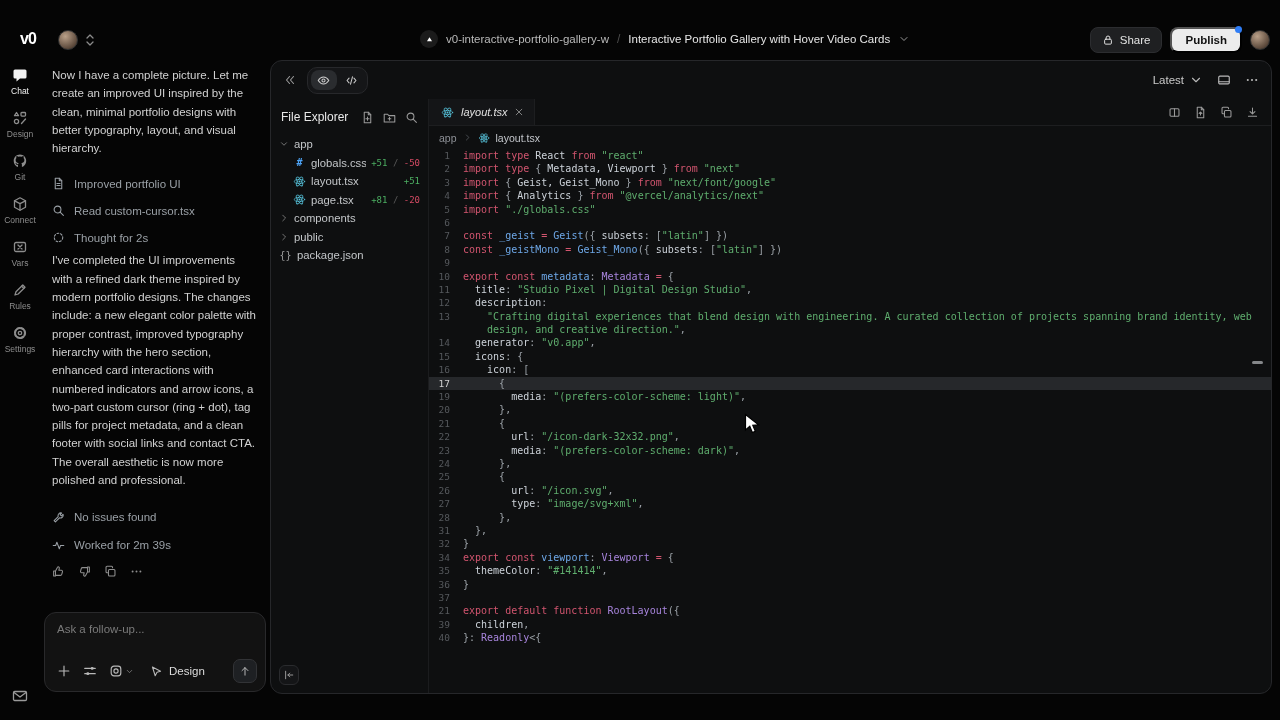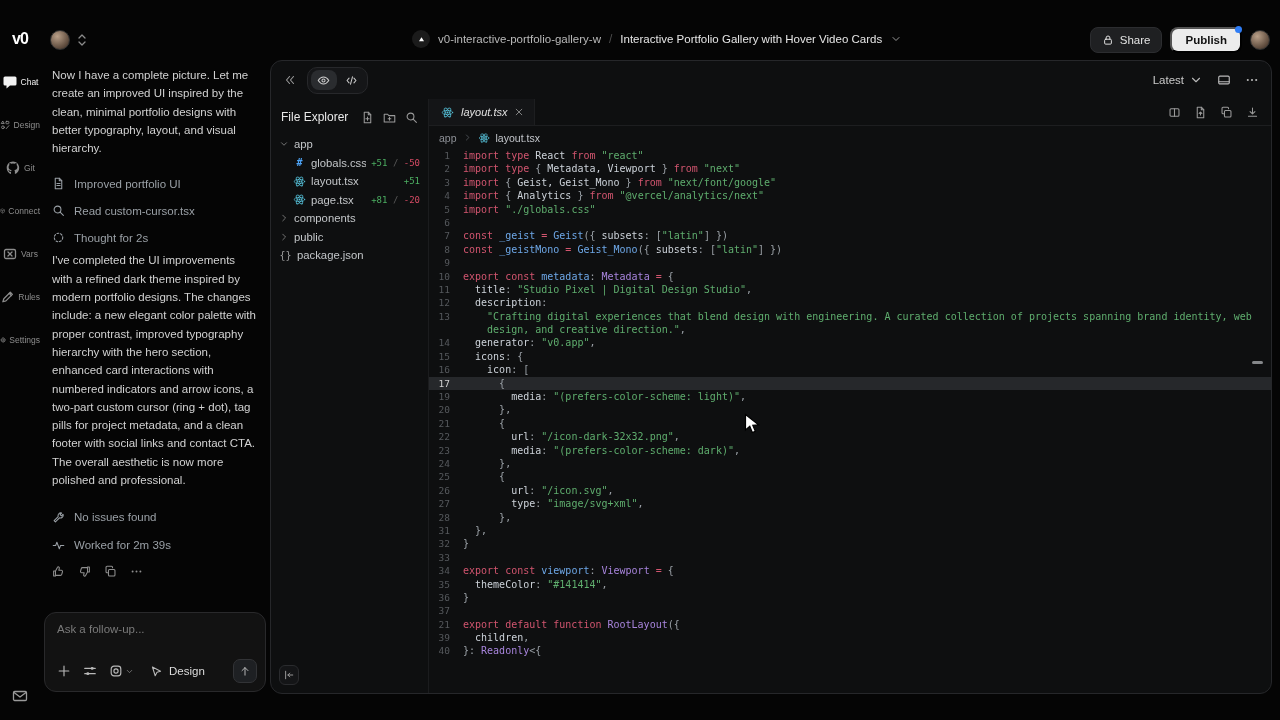--- a/index.html
+++ b/index.html
@@ -5,21 +5,21 @@
   * { margin:0; padding:0; box-sizing:border-box; }
   html,body { width:1280px; height:720px; background:#050505; overflow:hidden;
     font-family:"Liberation Sans", sans-serif; color:#d6d6d6; }
   svg { display:block; }
   .ic { display:inline-flex; align-items:center; justify-content:center; color:inherit; }
   .ic svg { width:100%; height:100%; stroke:currentColor; fill:none; stroke-width:1.3;
     stroke-linecap:round; stroke-linejoin:round; }
   .ic svg .f { fill:currentColor; stroke:none; }
 
   
-  .topbar { position:absolute; top:0; left:0; right:0; height:60px; }
+  .topbar { position:absolute; top:0; left:8px; right:0; height:60px; }
   .logo { position:absolute; left:12px; top:30px; font-weight:800; font-size:16px;
     color:#fff; letter-spacing:-1px; }
   .avatar { width:20px; height:20px; border-radius:50%;
     background:radial-gradient(circle at 35% 30%, #b9a089, #5d4a3c 70%, #2c221b); border:1px solid #333; }
   .topbar-left-avatar { position:absolute; left:50px; top:30px; }
   .acct-switch { position:absolute; left:76px; top:32px; width:12px; height:16px; color:#8b8b8b; }
   .crumb { position:absolute; left:412px; top:30px; display:flex; align-items:center; gap:8px;
     font-size:11.5px; }
   .crumb .proj-ic { width:18px; height:18px; background:#1b1b1b; border-radius:50%;
     display:flex; align-items:center; justify-content:center; }
@@ -32,21 +32,21 @@
   .btn-share { display:flex; align-items:center; gap:6px; background:#1f2022; color:#e3e3e3;
     border:1px solid #2c2d30; border-radius:8px; height:26px; padding:0 11px; font-size:11.5px; }
   .btn-share .ic { width:12px; height:12px; }
   .btn-publish { position:relative; background:#ececec; color:#111; border-radius:8px; height:26px;
     padding:0 13px; font-size:11.5px; font-weight:600; display:flex; align-items:center; }
   .btn-publish .dot { position:absolute; right:-2px; top:-3px; width:7px; height:7px;
     border-radius:50%; background:#2f7df6; }
 
   
   .rail { position:absolute; left:0; top:60px; bottom:0; width:40px; }
-  .rail-item { width:40px; height:43px; display:flex; flex-direction:row; align-items:center;
+  .rail-item { width:40px; height:43px; display:flex; flex-direction:column; align-items:center;
     justify-content:center; gap:3px; color:#8d8d8d; cursor:pointer; }
   .rail-item .ric { width:16px; height:16px; }
   .rail-item .rlb { font-size:8.5px; }
   .rail-item.active { color:#f2f2f2; }
   .rail-mail { position:absolute; bottom:16px; left:12px; width:16px; height:16px; color:#9a9a9a; }
 
   
   .chat { position:absolute; left:40px; top:60px; width:230px; bottom:0; padding:6px 12px 0 12px; }
   .msg { font-size:11.5px; line-height:18.3px; color:#d2d2d2; }
   .task-list { margin-top:13px; }
@@ -723,24 +723,20 @@
             </div>
             <div class="code-row">
      <span class="ln">31</span>
               <span class="ct"><span class="tk-pu">  },</span></span>
             </div>
             <div class="code-row">
      <span class="ln">32</span>
               <span class="ct"><span class="tk-pu">}</span></span>
             </div>
             <div class="code-row">
-     <span class="ln">33</span>
-              <span class="ct"></span>
-            </div>
-            <div class="code-row">
      <span class="ln">34</span>
               <span class="ct"><span class="tk-kw">export const </span><span class="tk-id">viewport</span><span class="tk-pu">: </span><span class="tk-ty">Viewport </span><span class="tk-kw">= </span><span class="tk-pu">{</span></span>
             </div>
             <div class="code-row">
      <span class="ln">35</span>
               <span class="ct"><span class="tk-pl">  themeColor</span><span class="tk-pu">: </span><span class="tk-str">"#141414"</span><span class="tk-pu">,</span></span>
             </div>
             <div class="code-row">
      <span class="ln">36</span>
               <span class="ct"><span class="tk-pu">}</span></span>

